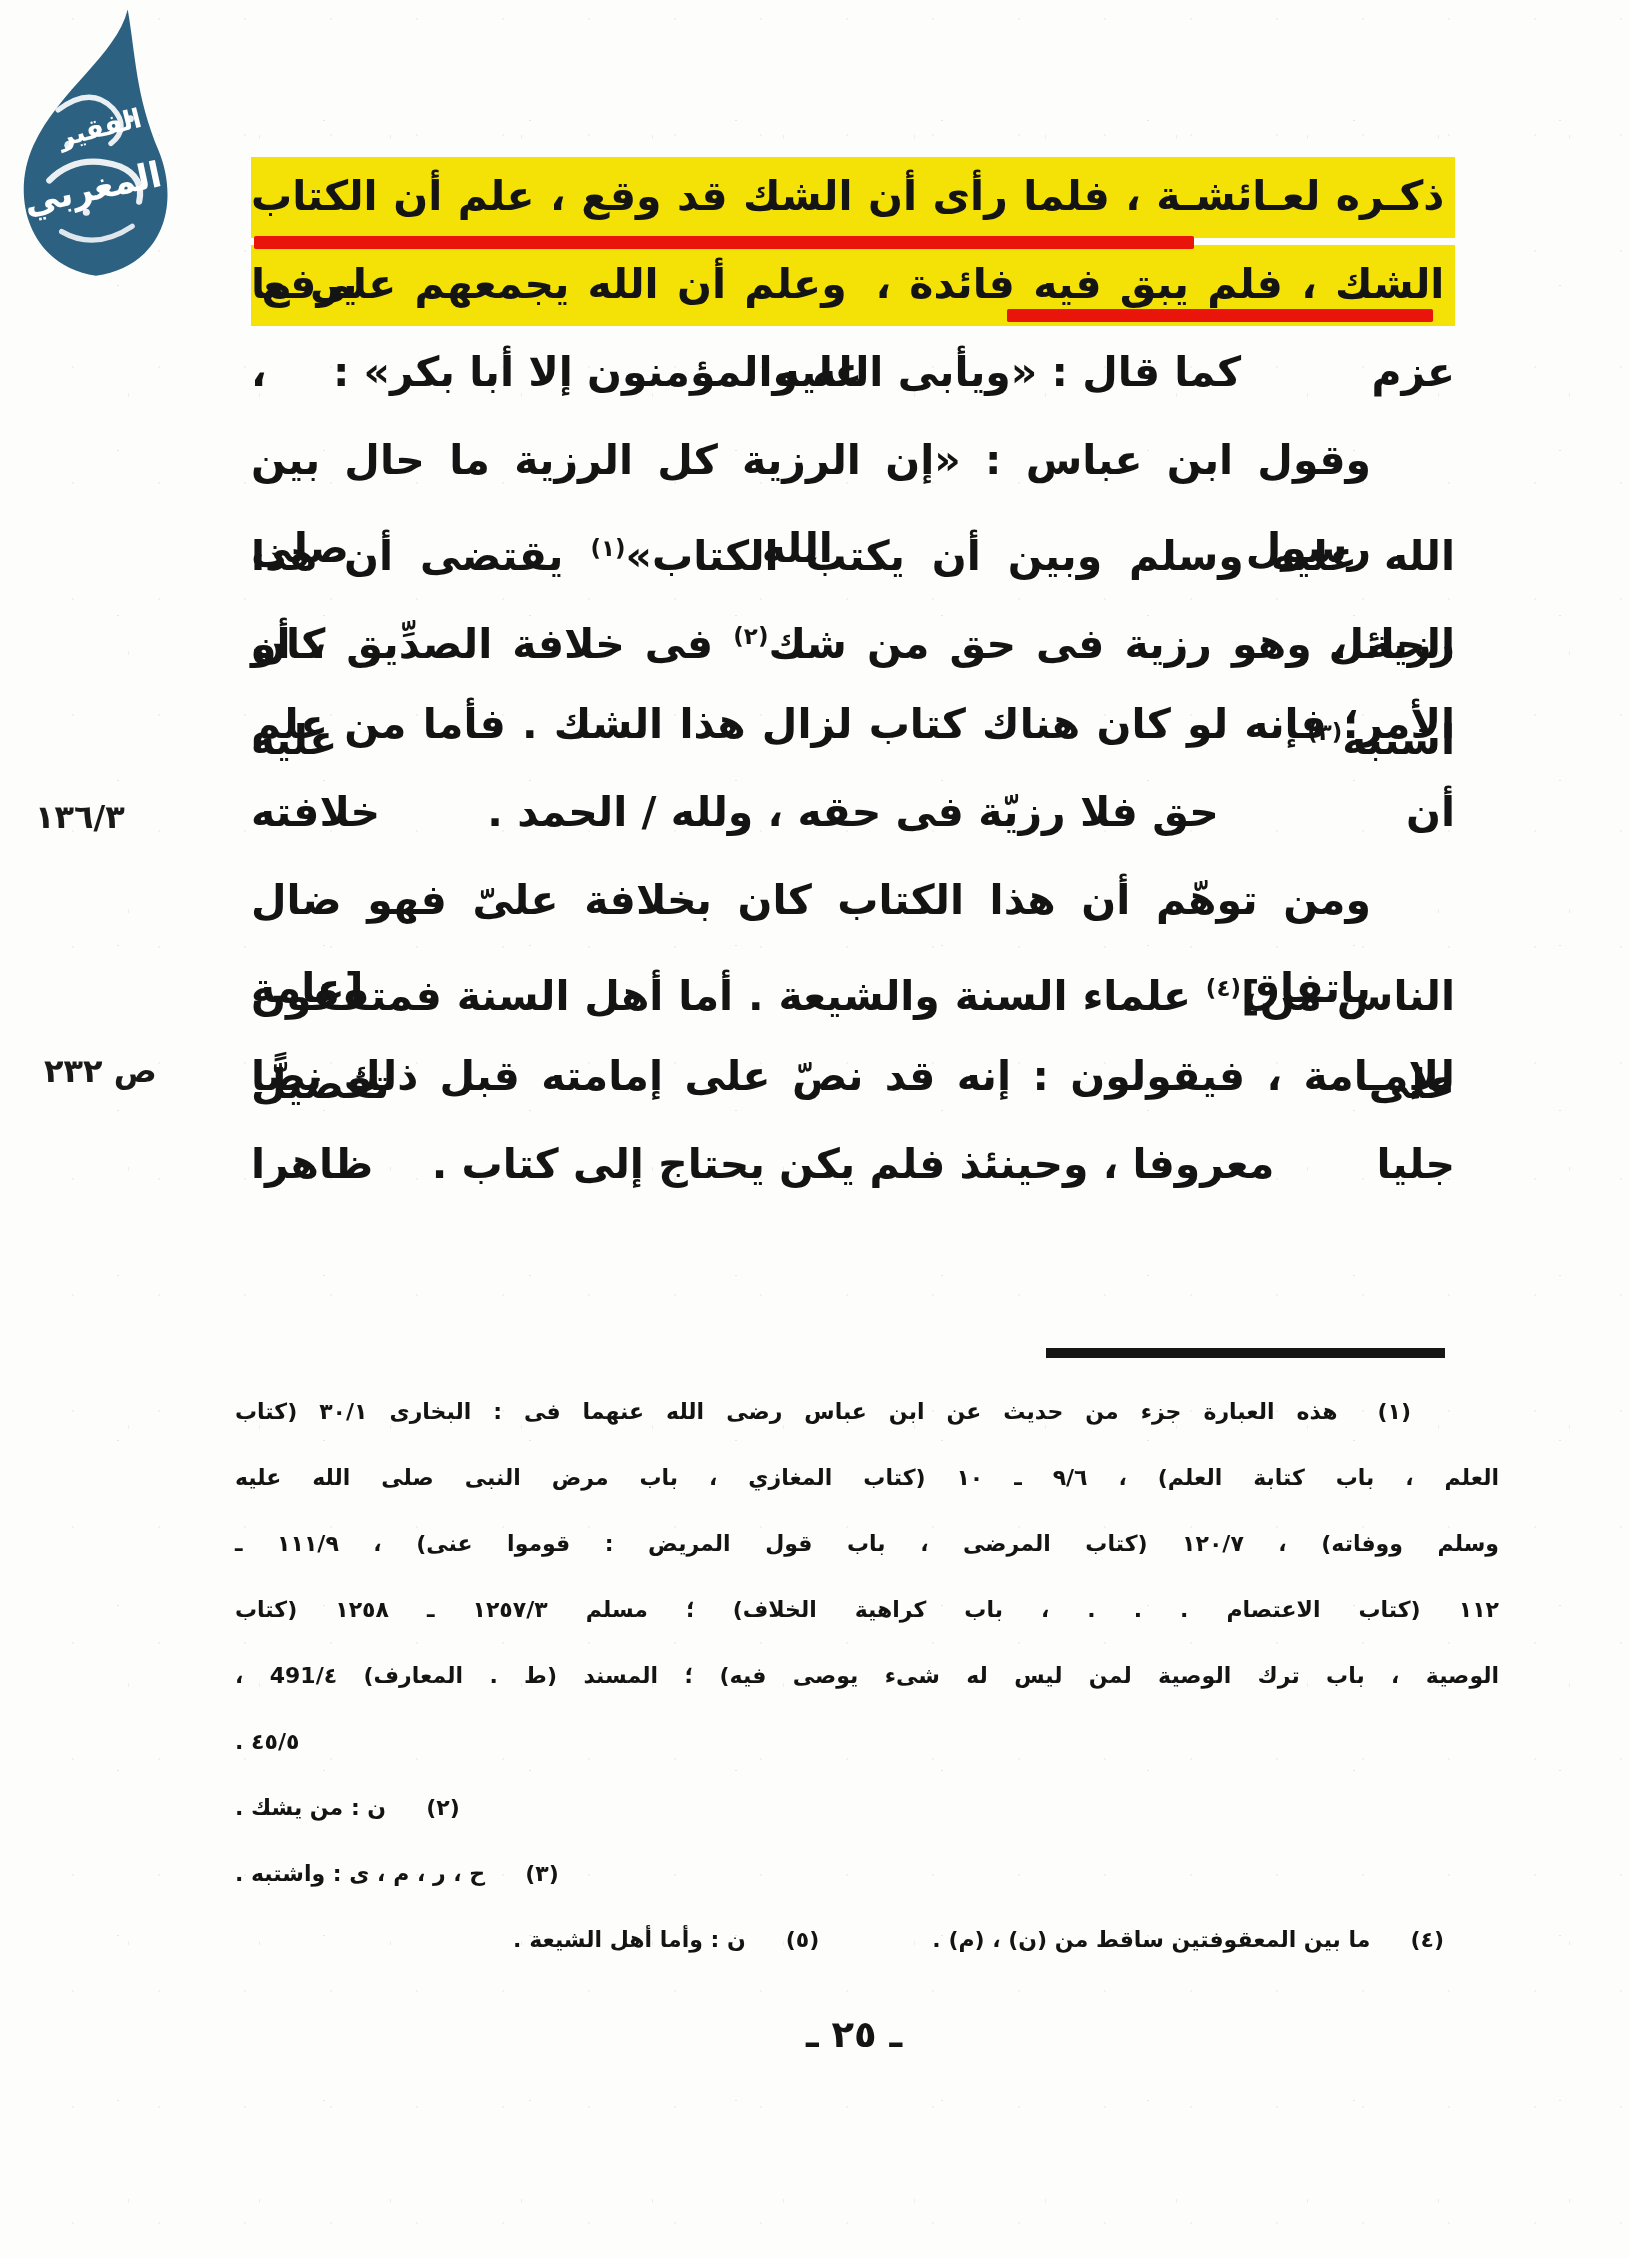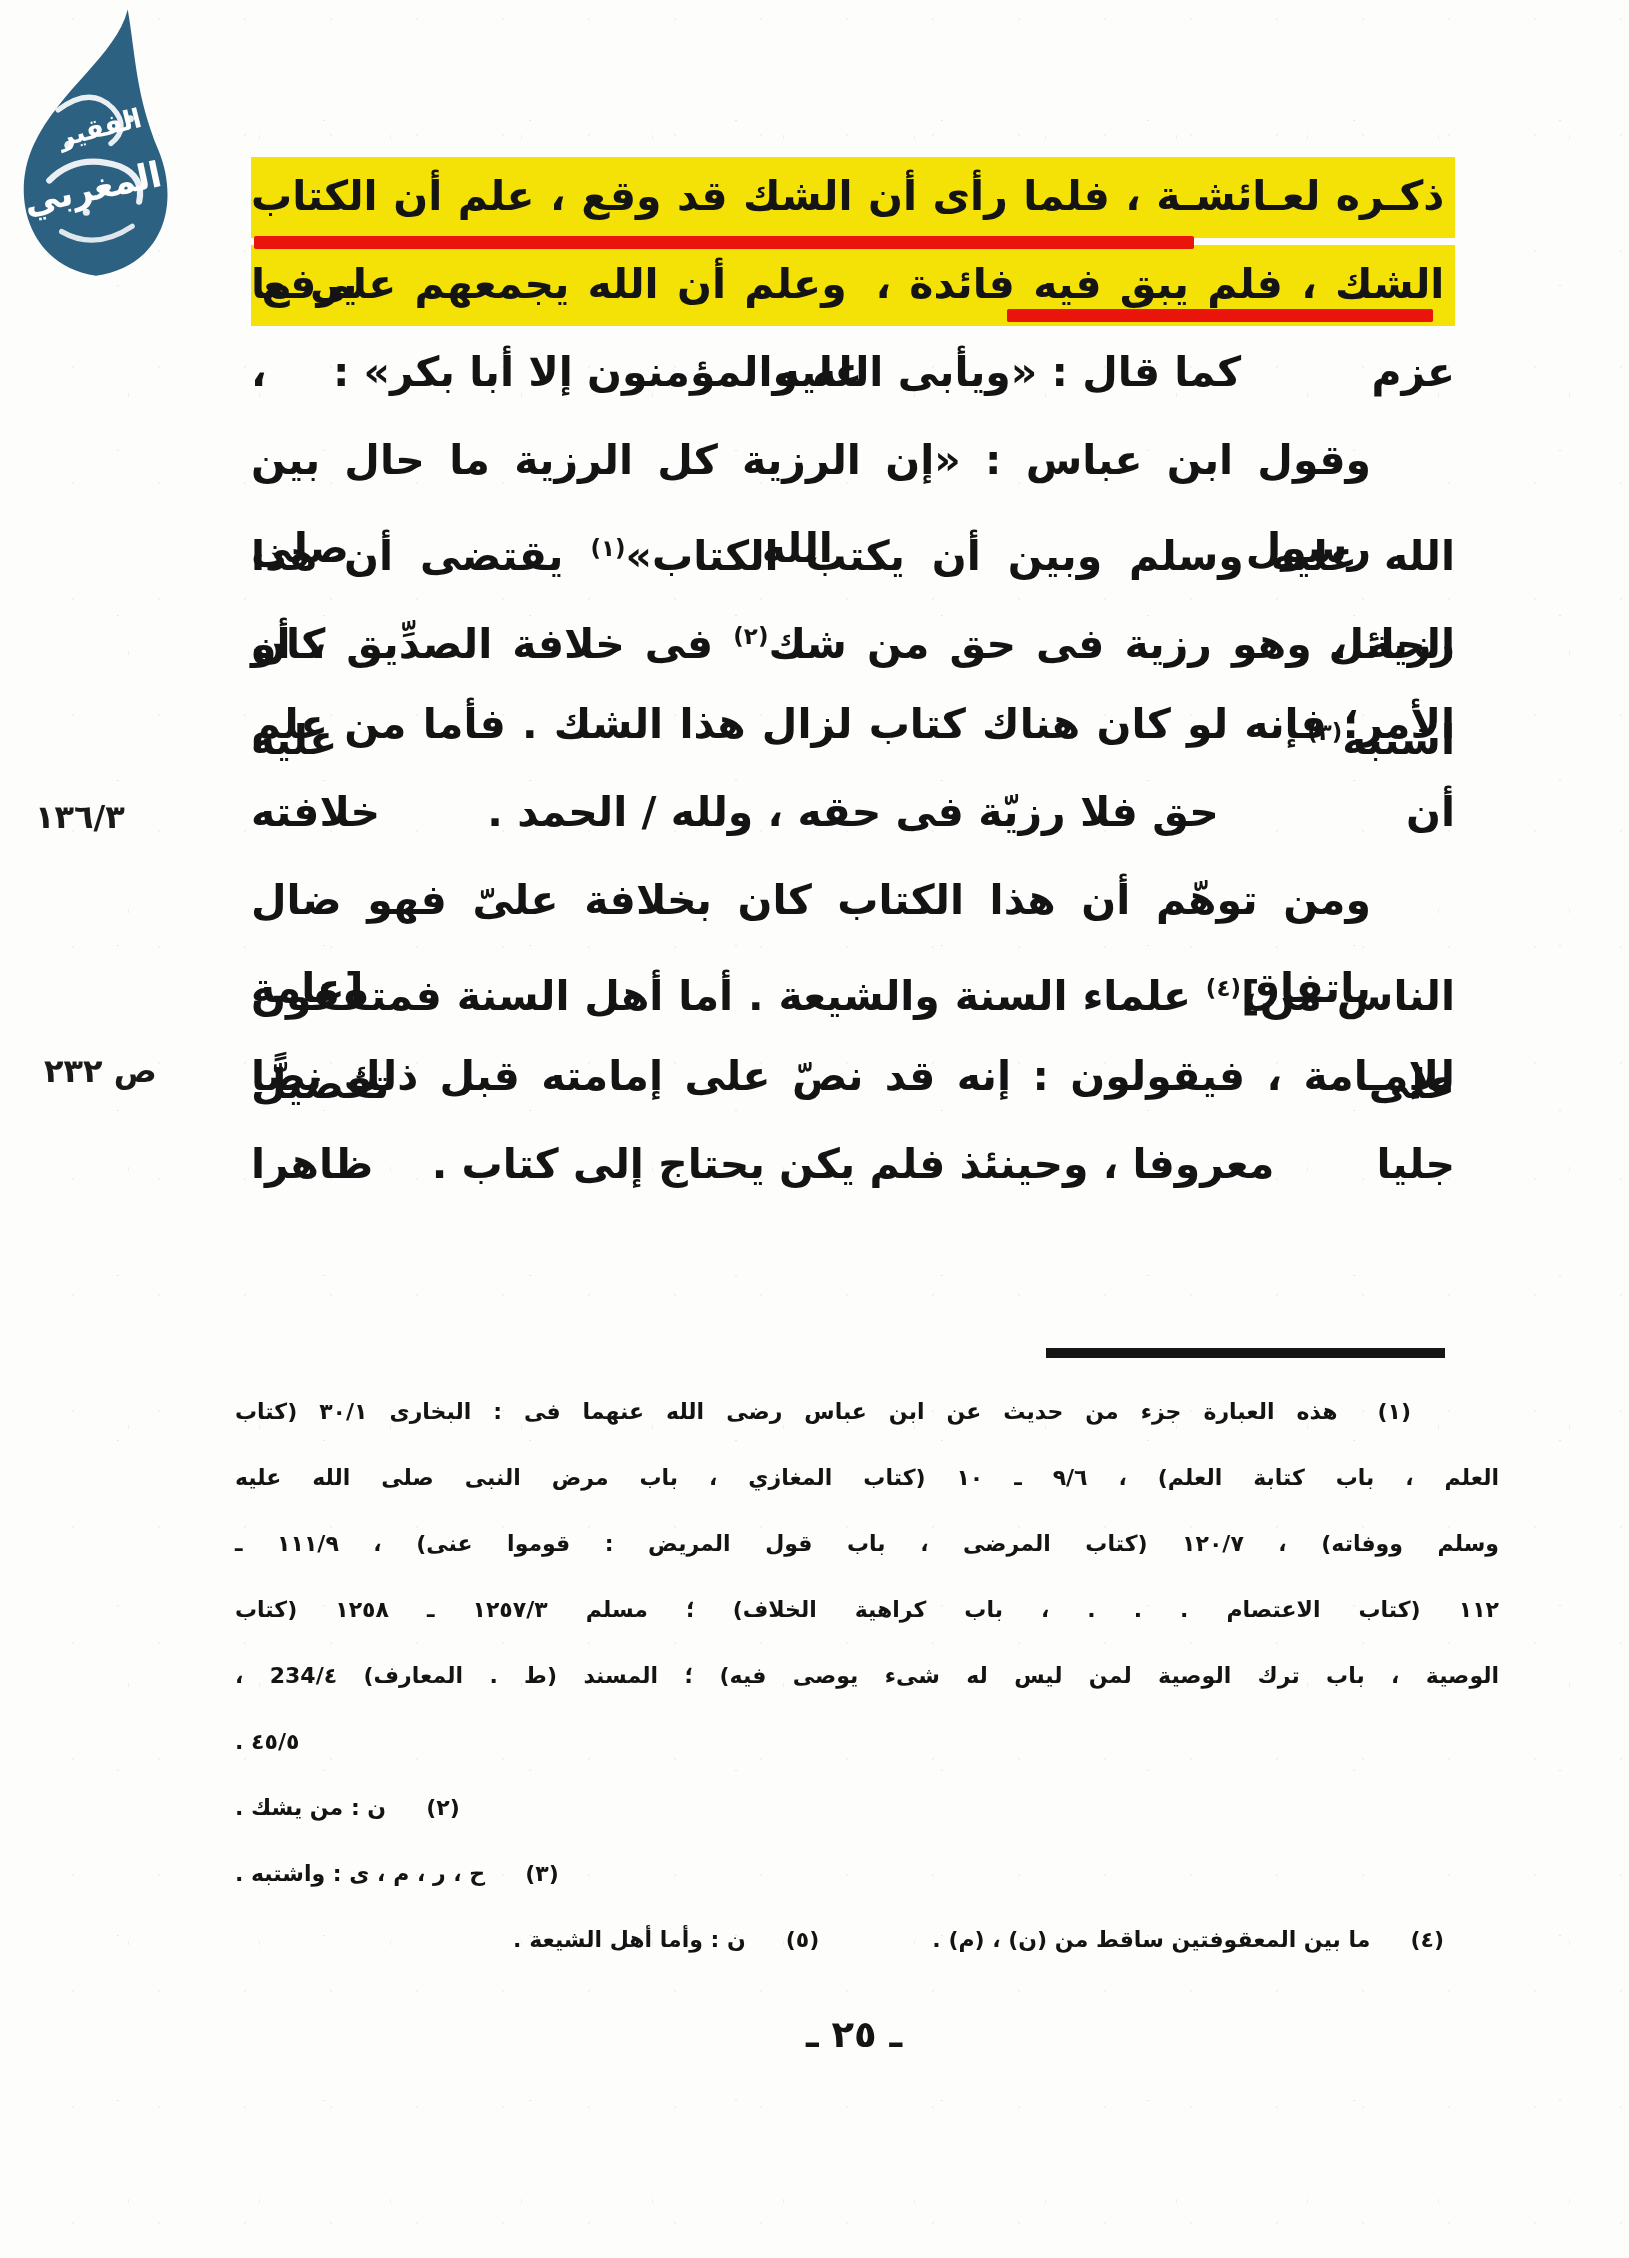--- a/index.html
+++ b/index.html
@@ -99,21 +99,21 @@
   <div class="redbar redbar-1"></div>
   <div class="redbar redbar-2"></div>
 
   <div class="fn-divider"></div>
 
   <div class="footnotes">
     <div class="fn-line start"><span class="fn-marker">(١)</span><span>هذه العبارة جزء من حديث عن ابن عباس رضى الله عنهما فى : البخارى ٣٠/١ (كتاب</span></div>
     <div class="fn-line">العلم ، باب كتابة العلم) ، ٩/٦ ـ ١٠ (كتاب المغازي ، باب مرض النبى صلى الله عليه</div>
     <div class="fn-line">وسلم ووفاته) ، ١٢٠/٧ (كتاب المرضى ، باب قول المريض : قوموا عنى) ، ١١١/٩ ـ</div>
     <div class="fn-line">١١٢ (كتاب الاعتصام . . . ، باب كراهية الخلاف) ؛ مسلم ١٢٥٧/٣ ـ ١٢٥٨ (كتاب</div>
-    <div class="fn-line">الوصية ، باب ترك الوصية لمن ليس له شىء يوصى فيه) ؛ المسند (ط . المعارف) 234/٤ ،</div>
+    <div class="fn-line">الوصية ، باب ترك الوصية لمن ليس له شىء يوصى فيه) ؛ المسند (ط . المعارف) 491/٤ ،</div>
     <div class="fn-line plain start">٤٥/٥ .</div>
     <div class="fn-line plain fn-item"><span class="fn-marker">(٢)</span><span>ن : من يشك .</span></div>
     <div class="fn-line plain fn-item"><span class="fn-marker">(٣)</span><span>ح ، ر ، م ، ى : واشتبه .</span></div>
     <div class="fn-line fn-row">
       <span><span class="fn-marker">(٤)</span><span>ما بين المعقوفتين ساقط من (ن) ، (م) .</span></span>
       <span><span class="fn-marker">(٥)</span><span>ن : وأما أهل الشيعة .</span></span>
     </div>
   </div>
 
   <div class="page-number">ـ ٢٥ ـ</div>

